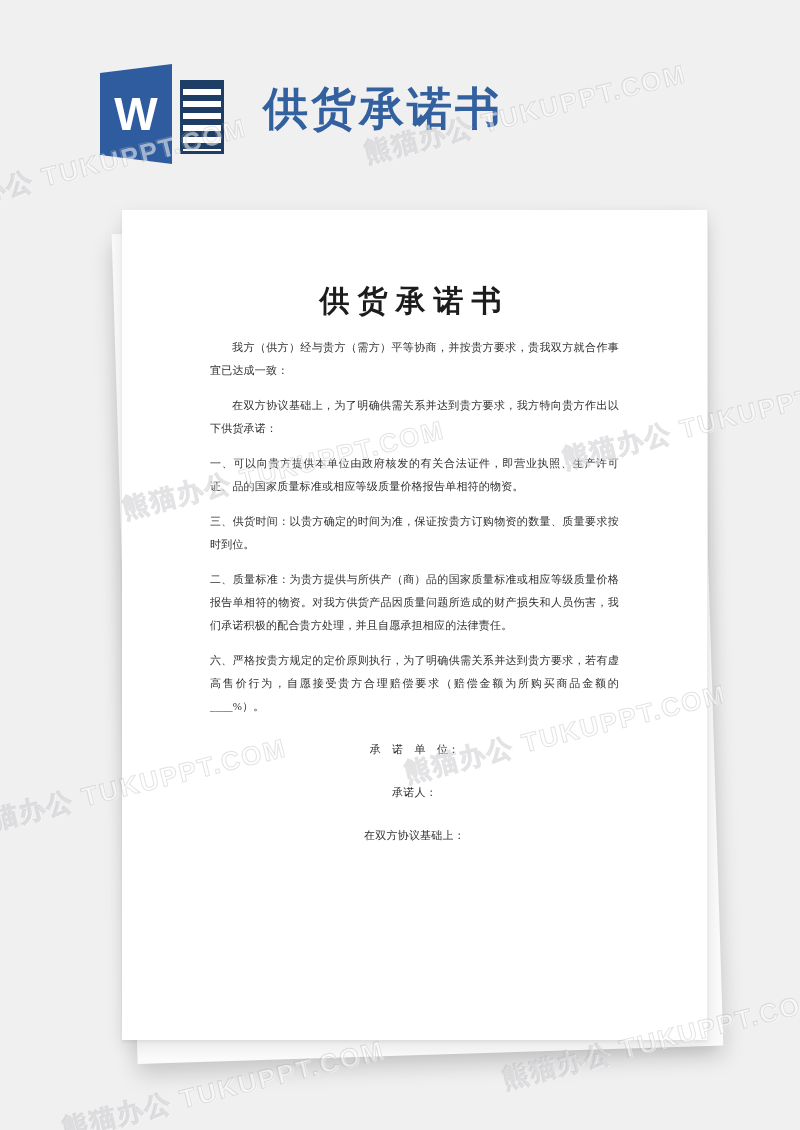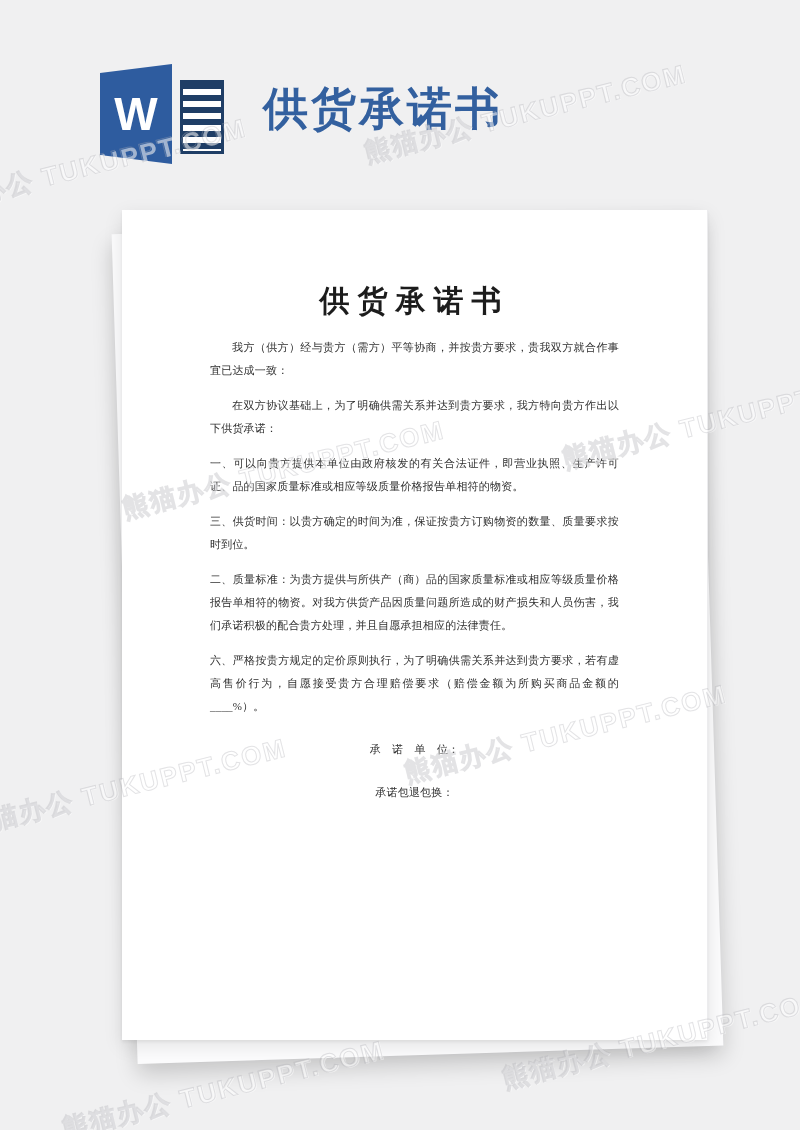--- a/index.html
+++ b/index.html
@@ -105,21 +105,22 @@
 
 <div class="paper front">
   <h2 class="doc-title">供货承诺书</h2>
   <p class="indent">我方（供方）经与贵方（需方）平等协商，并按贵方要求，贵我双方就合作事宜已达成一致：</p>
   <p class="indent">在双方协议基础上，为了明确供需关系并达到贵方要求，我方特向贵方作出以下供货承诺：</p>
   <p>一、可以向贵方提供本单位由政府核发的有关合法证件，即营业执照、生产许可证、品的国家质量标准或相应等级质量价格报告单相符的物资。</p>
   <p>三、供货时间：以贵方确定的时间为准，保证按贵方订购物资的数量、质量要求按时到位。</p>
   <p>二、质量标准：为贵方提供与所供产（商）品的国家质量标准或相应等级质量价格报告单相符的物资。对我方供货产品因质量问题所造成的财产损失和人员伤害，我们承诺积极的配合贵方处理，并且自愿承担相应的法律责任。</p>
   <p>六、严格按贵方规定的定价原则执行，为了明确供需关系并达到贵方要求，若有虚高售价行为，自愿接受贵方合理赔偿要求（赔偿金额为所购买商品金额的____%）。</p>
   <p class="sig">承　诺　单　位：</p>
-  <p class="sig">承诺包退包换：</p>
+  <p class="sig">承诺人：</p>
+  <p class="sig">在双方协议基础上：</p>
 </div>
 
 <div class="wm-layer">
   <span class="wm w1">熊猫办公 TUKUPPT.COM</span>
   <span class="wm w2">熊猫办公 TUKUPPT.COM</span>
   <span class="wm w3">熊猫办公 TUKUPPT.COM</span>
   <span class="wm w4">熊猫办公 TUKUPPT.COM</span>
   <span class="wm w5">熊猫办公 TUKUPPT.COM</span>
   <span class="wm w6">熊猫办公 TUKUPPT.COM</span>
   <span class="wm w7">熊猫办公 TUKUPPT.COM</span>

